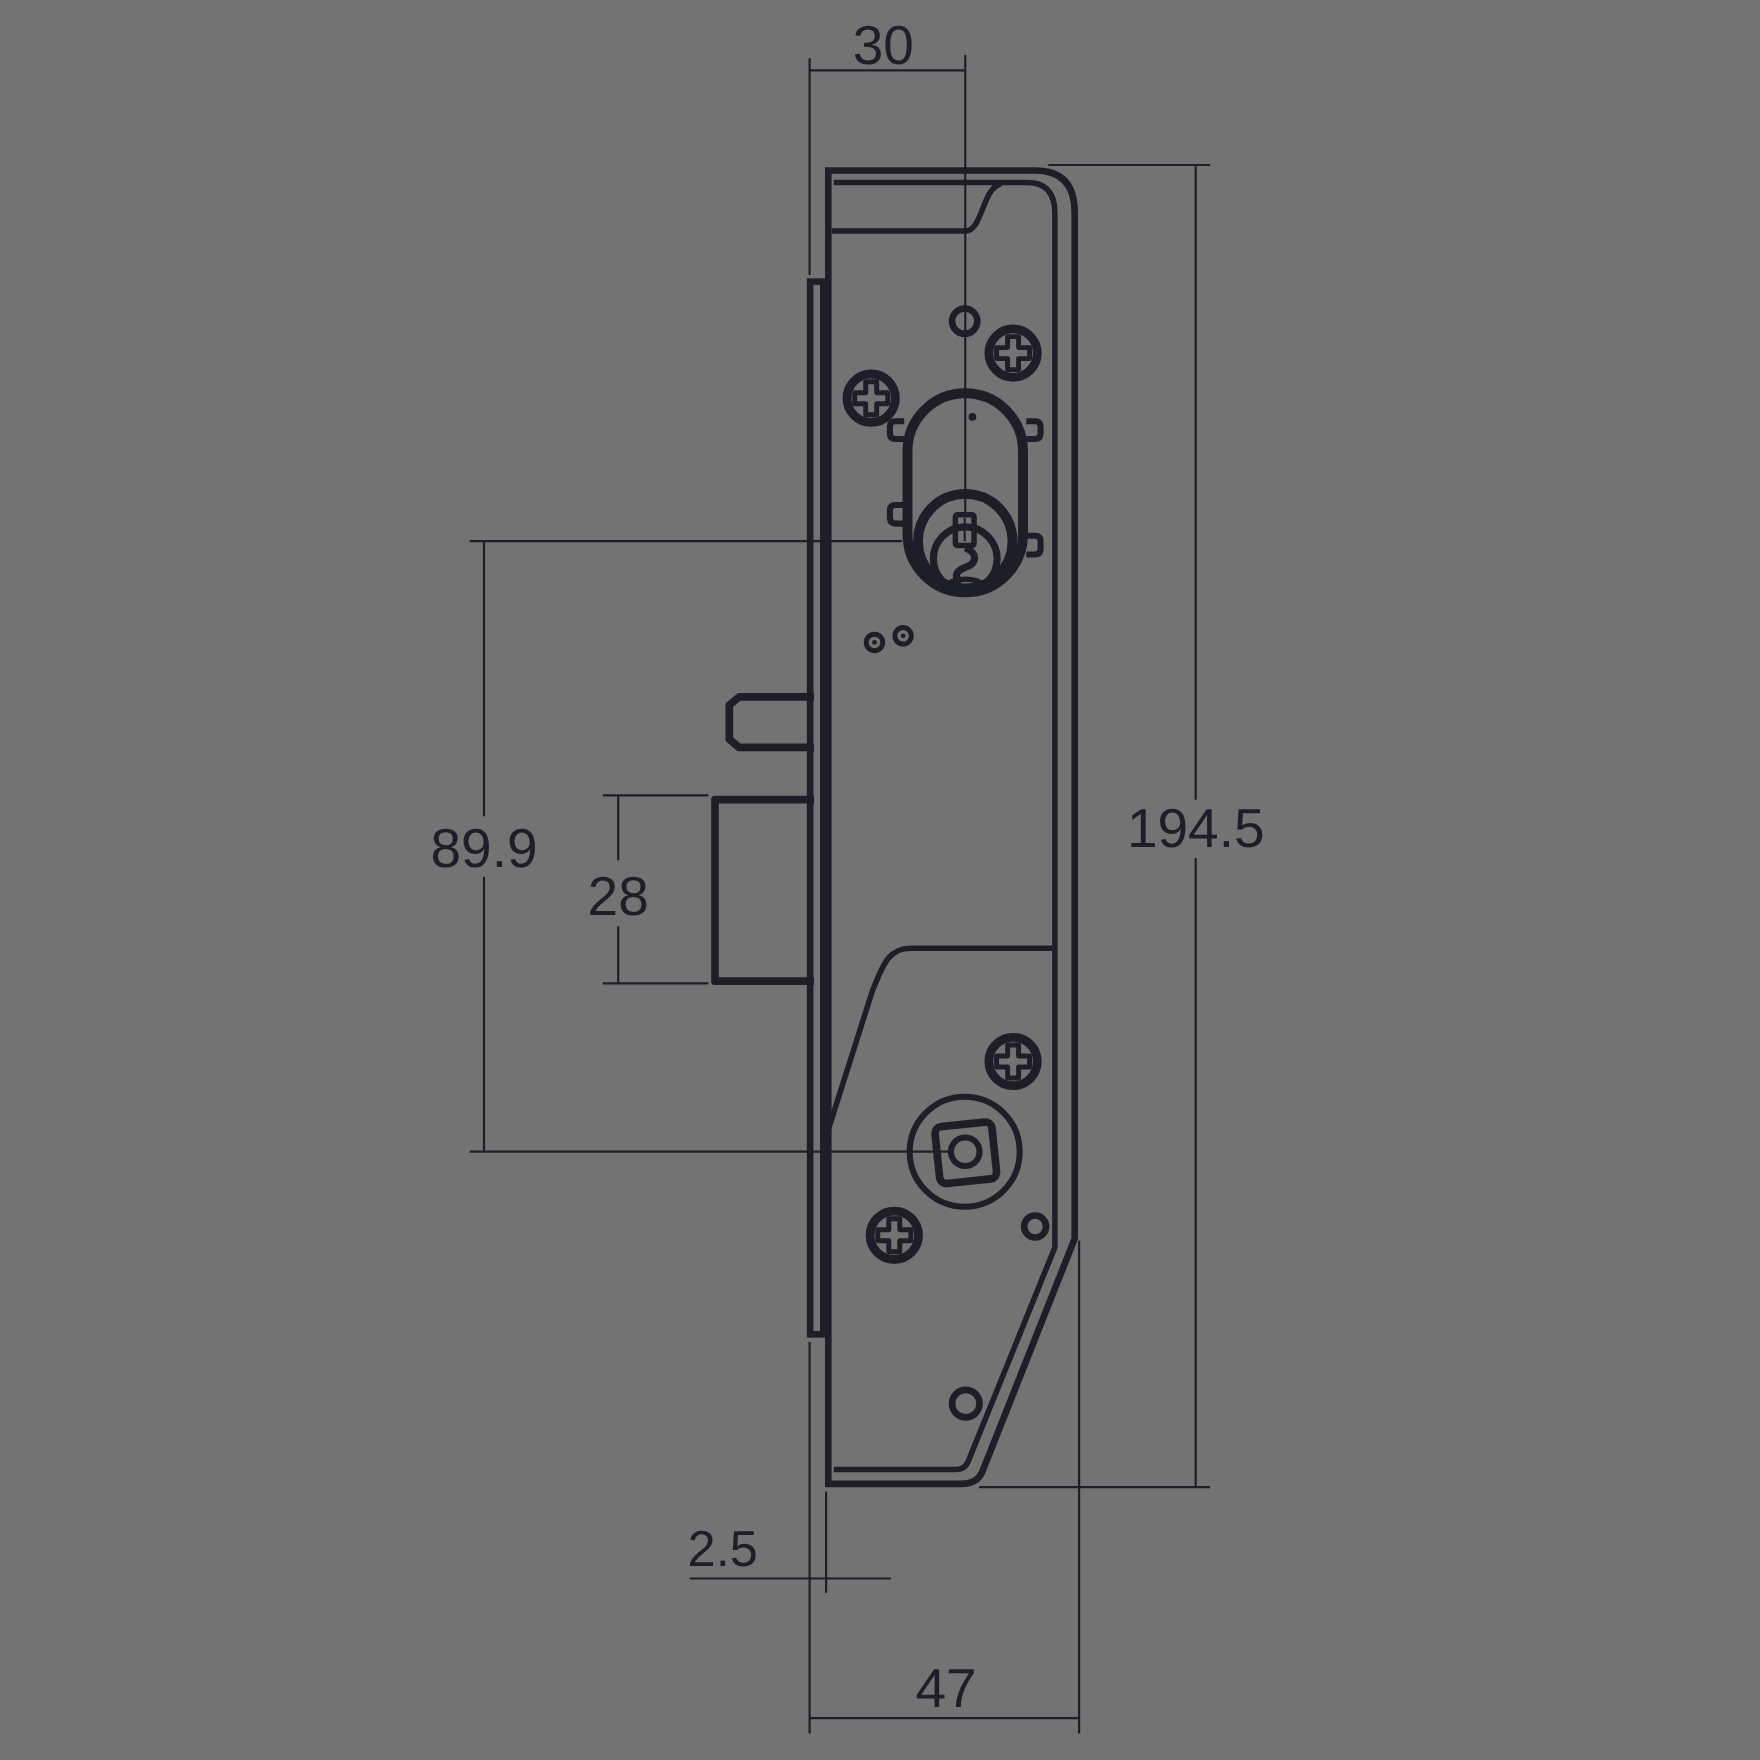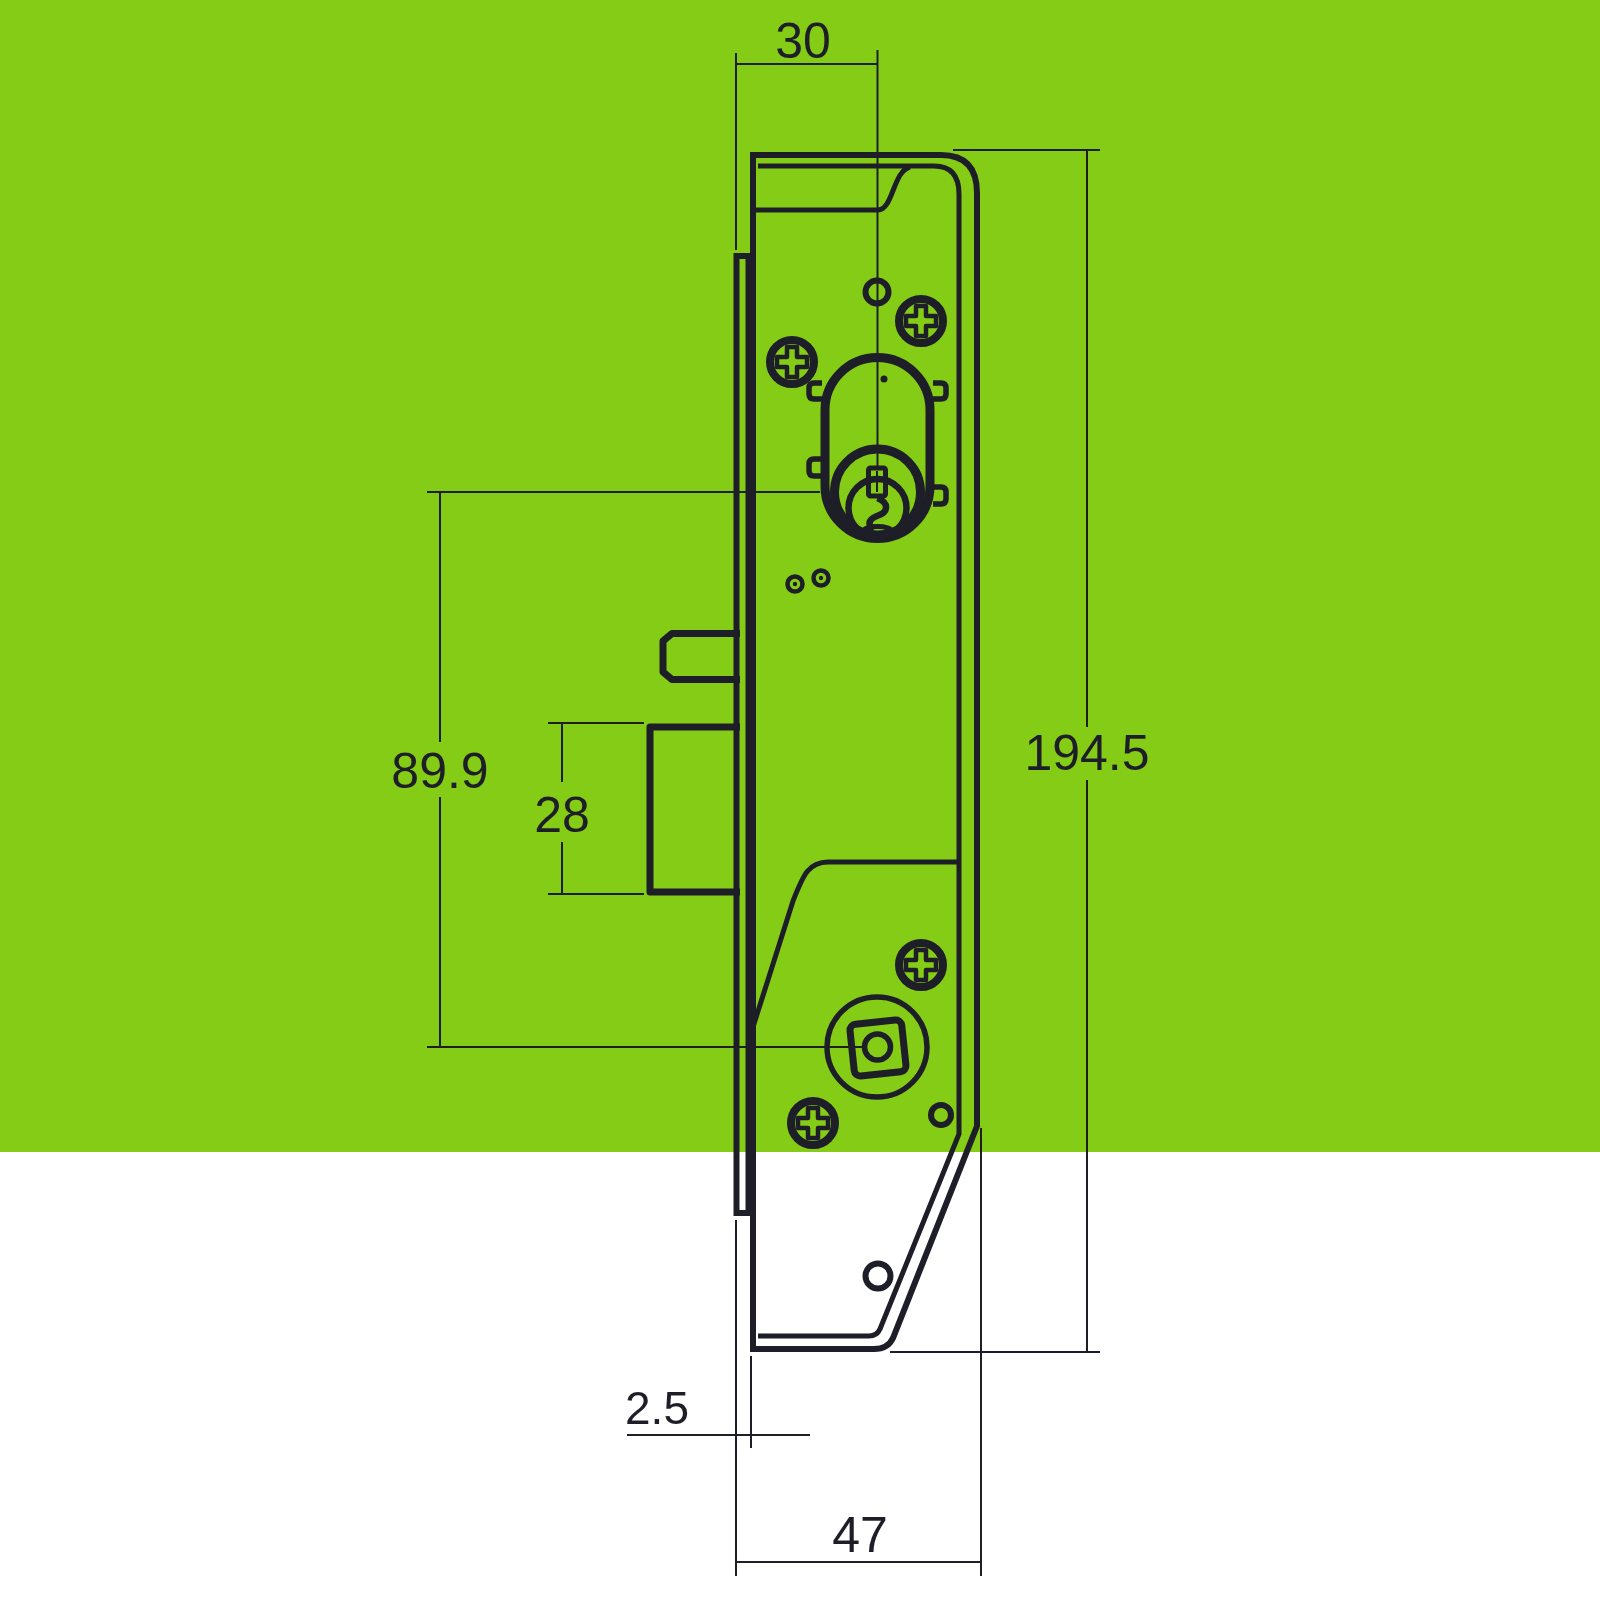--- a/index.html
+++ b/index.html
@@ -6,22 +6,22 @@
     margin: 0;
     padding: 0;
     background: #ffffff;
     width: 1600px;
     height: 1600px;
     overflow: hidden;
   }
   .canvas {
     position: relative;
     width: 1600px;
-    height: 1152px;
-    background: #84cc16;
+    height: 1600px;
+    background: #737373;
   }
   svg { display: block; }
   .ln  { fill: none; stroke: #1e1e29; }
   .thin { fill: none; stroke: #1e1e29; stroke-width: 2; }
   .dim-text {
     font-family: "Liberation Sans", "DejaVu Sans", sans-serif;
     fill: #1e1e29;
     font-size: 50px;
     text-anchor: middle;
   }

